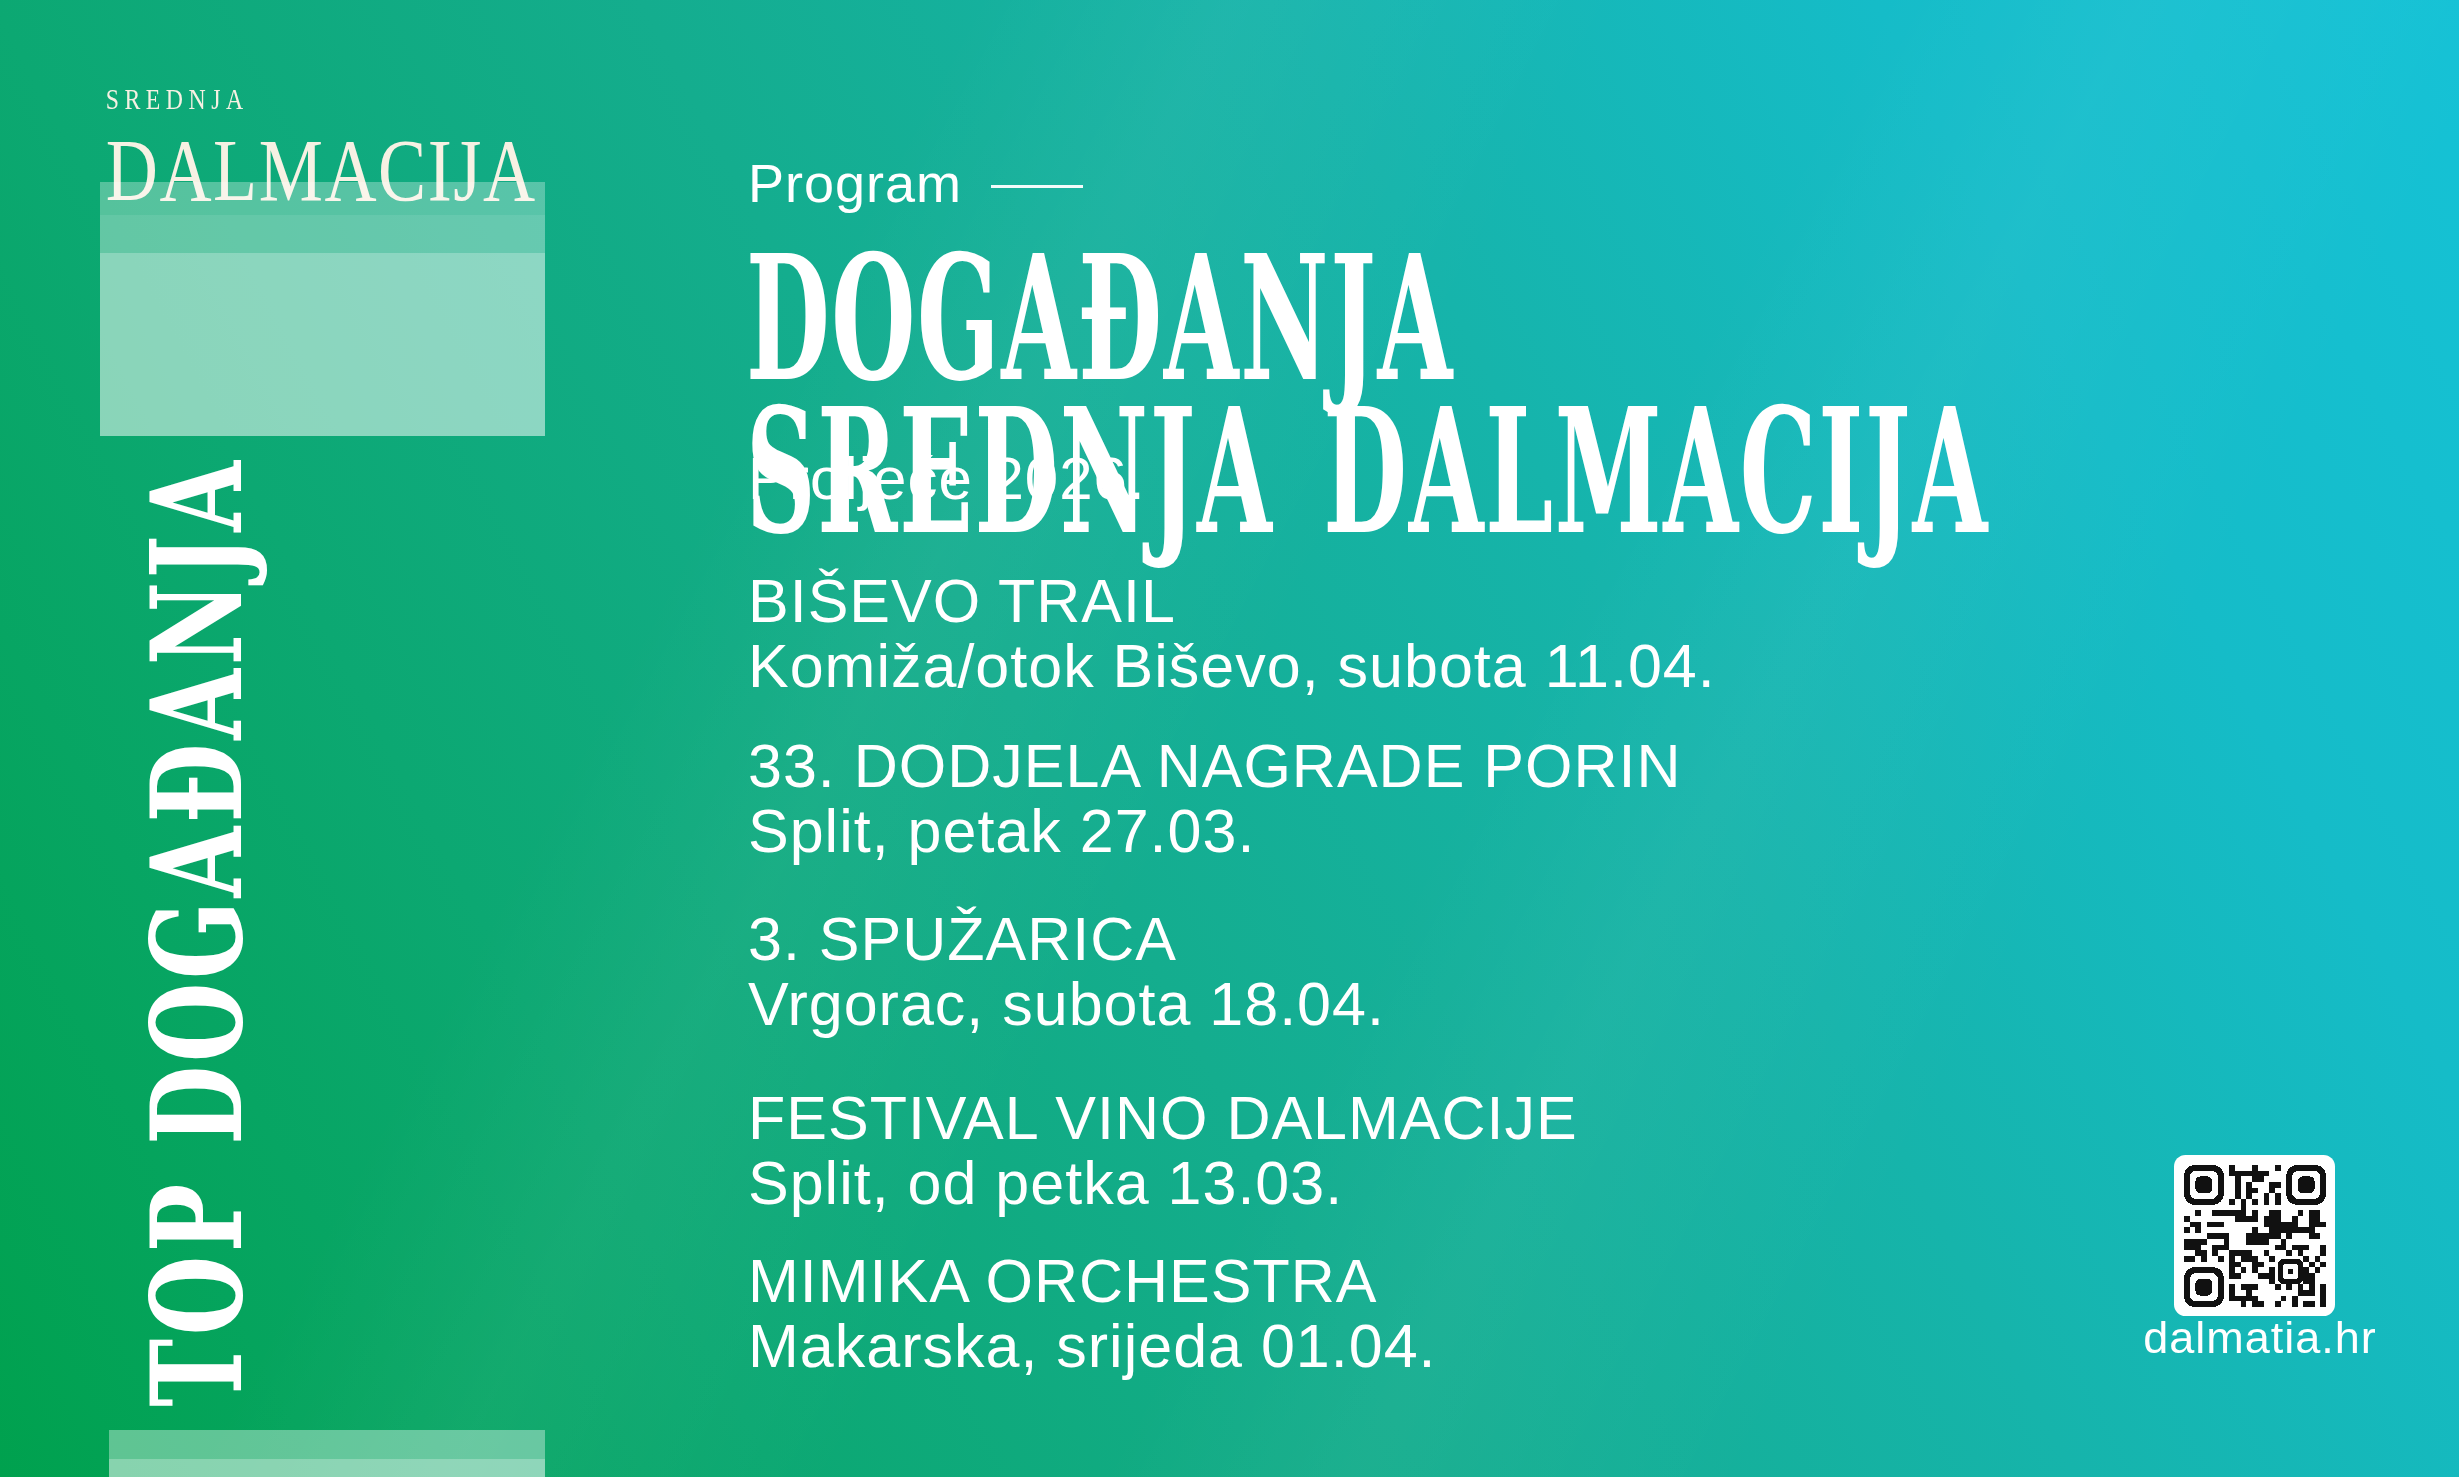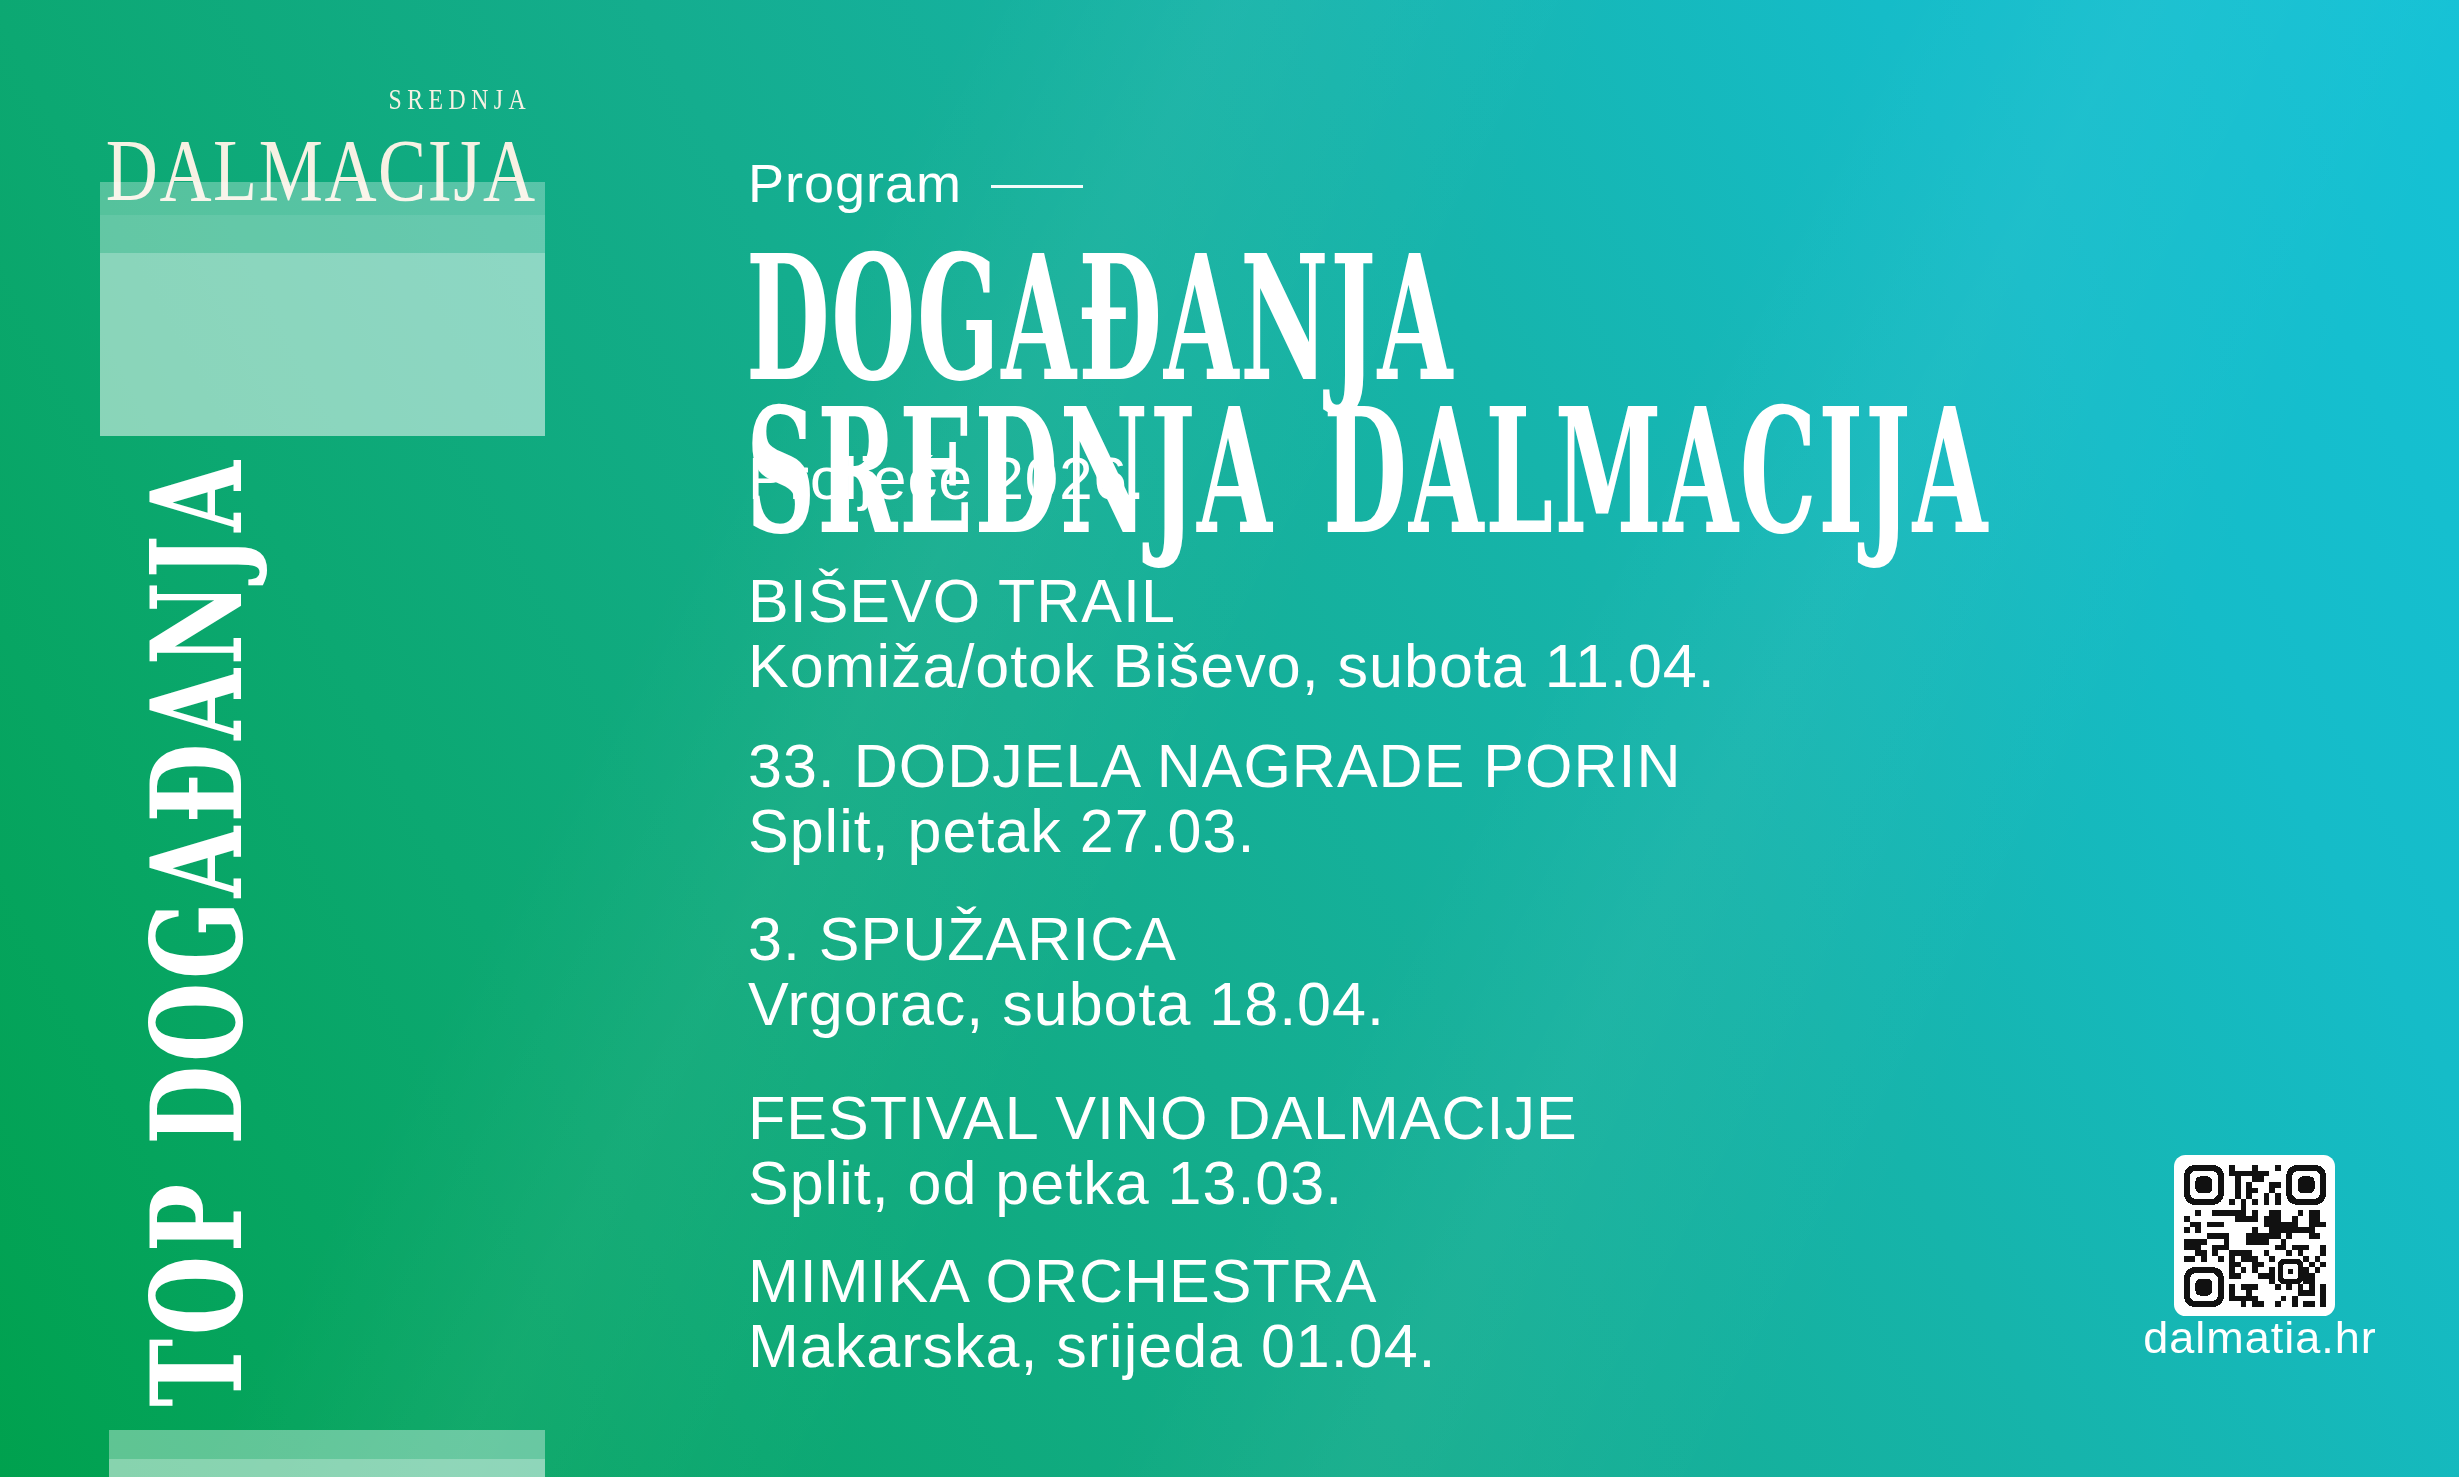--- a/index.html
+++ b/index.html
@@ -18,21 +18,21 @@
     position:absolute;inset:0;
     background:
       linear-gradient(118deg, rgba(255,255,255,0) 30%, rgba(255,255,255,0.045) 38%, rgba(255,255,255,0) 50%),
       linear-gradient(118deg, rgba(255,255,255,0) 58%, rgba(255,255,255,0.04) 66%, rgba(255,255,255,0) 78%);
     pointer-events:none;
   }
 
   
   .logo{
     position:absolute;left:59px;top:85px;width:519px;
-    text-align:right;color:#f6f1e3;z-index:1;
+    text-align:left;color:#f6f1e3;z-index:1;
   }
   .logo-top{
     display:block;
     font-family:"Liberation Serif", serif;
     font-size:29px;letter-spacing:6.7px;line-height:1;
     transform:scaleX(0.82);transform-origin:center top;
     margin-bottom:13.4px;
   }
   .logo-main{
     display:block;

